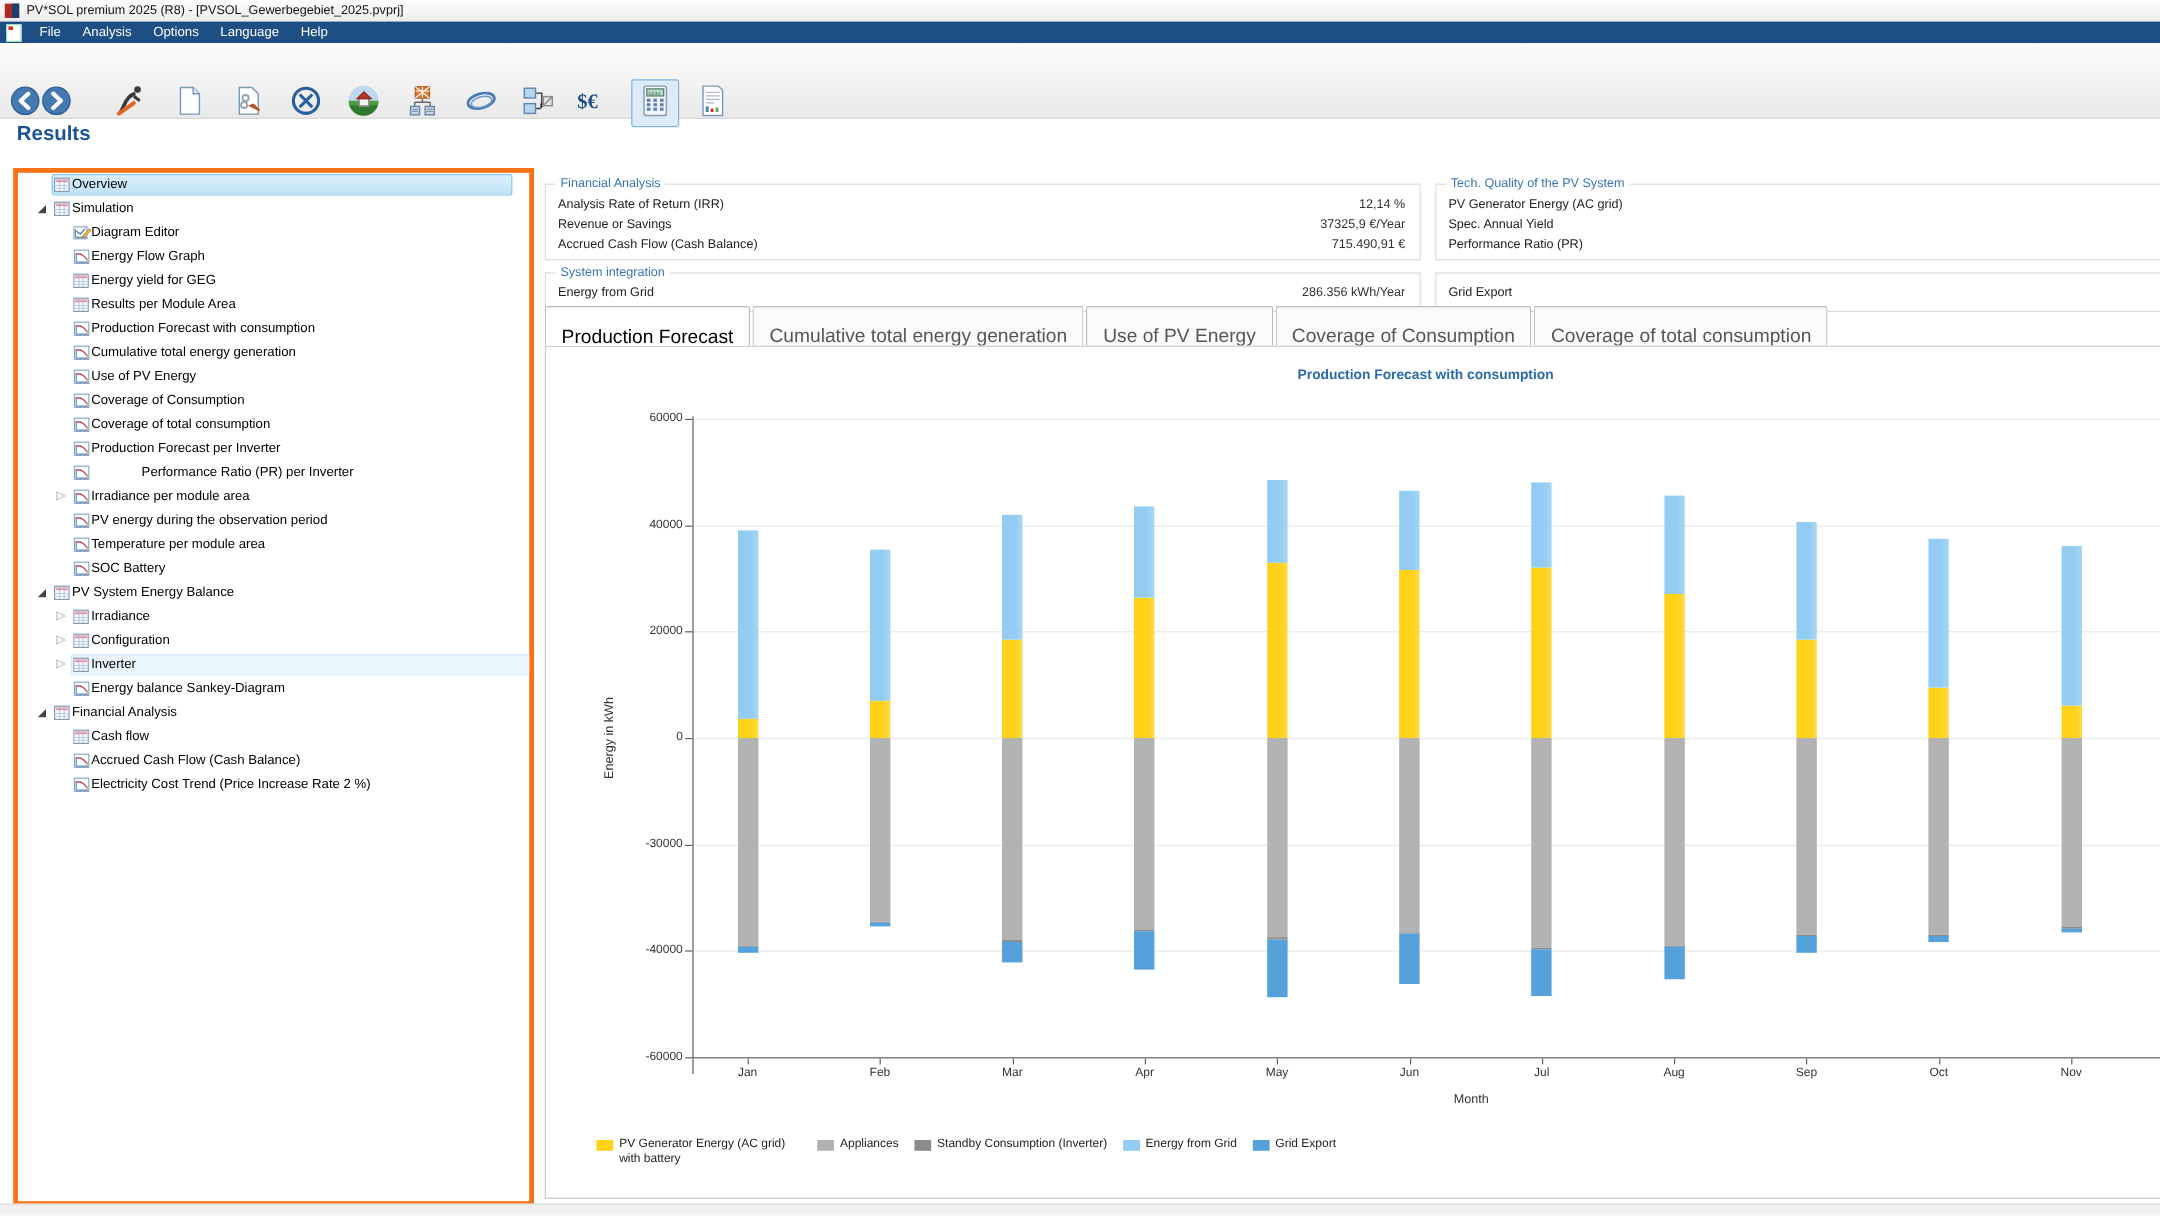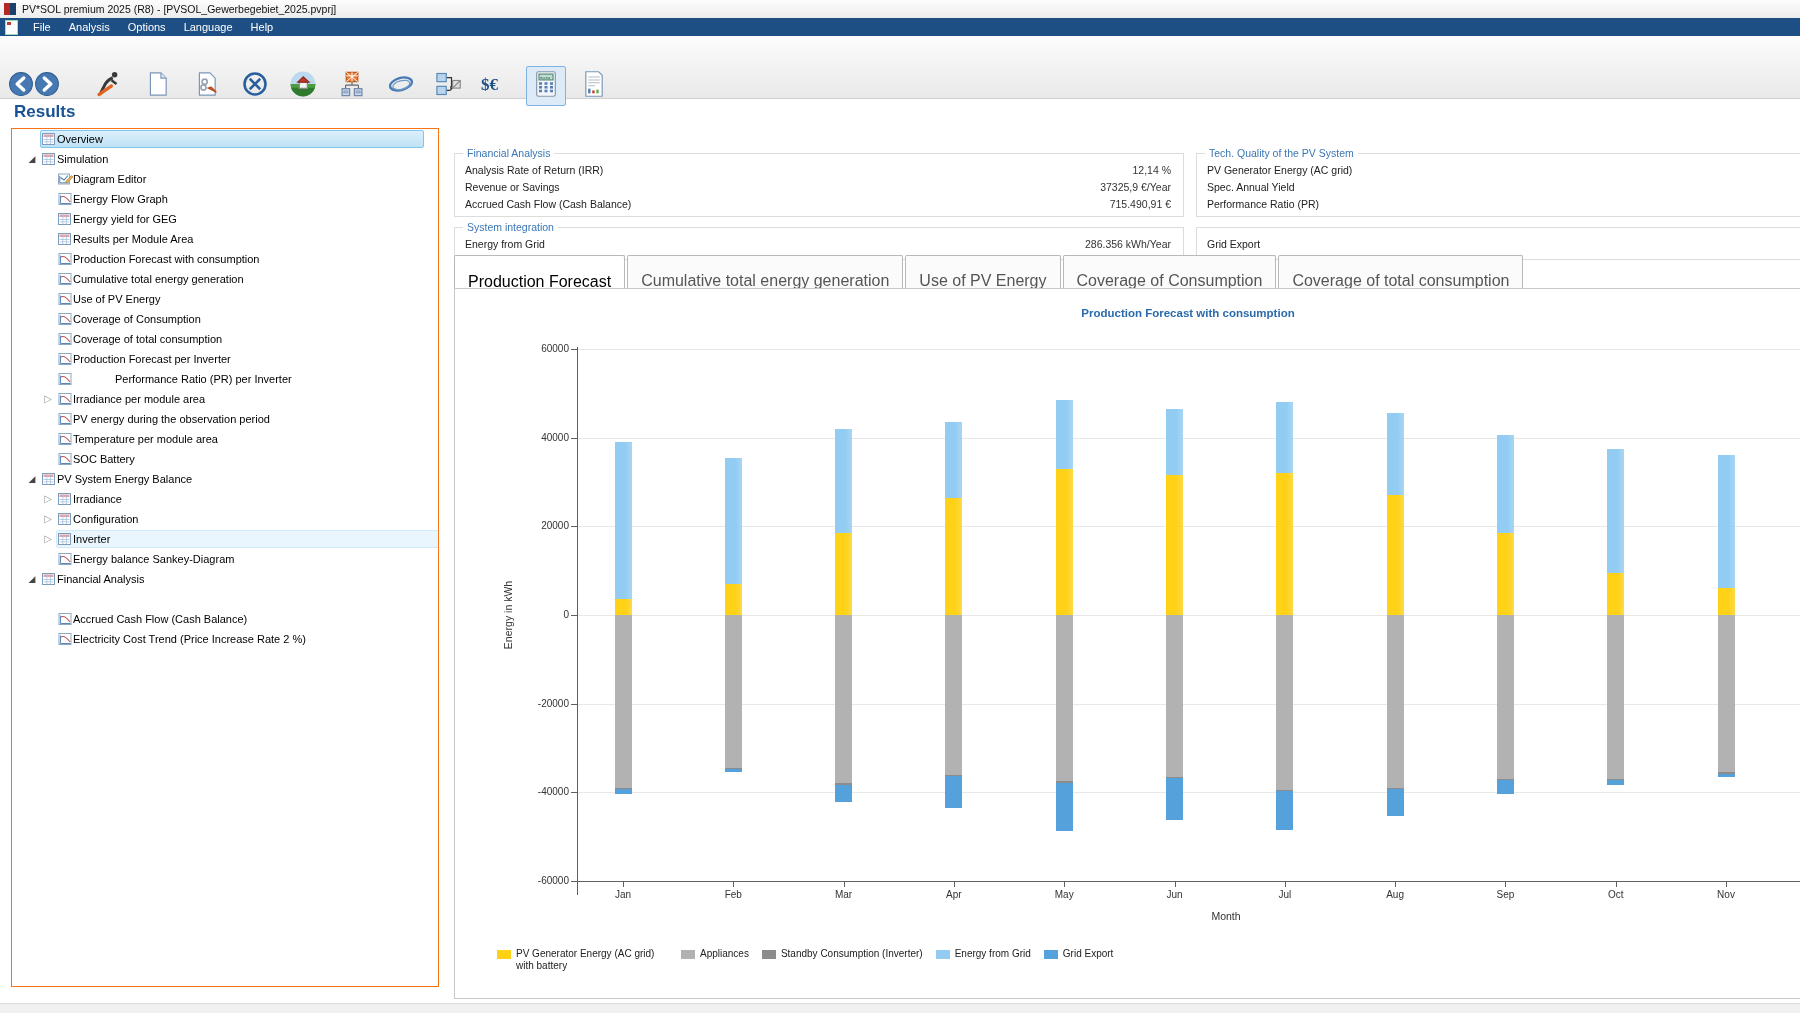--- a/index.html
+++ b/index.html
@@ -19,21 +19,21 @@
   #toolbar{left:0;top:36px;width:1800px;height:62px;background:linear-gradient(#fcfcfc,#e9e9e9);
            border-bottom:1px solid #cfcfcf;}
   .tbtn{position:absolute;top:50px;width:32px;height:32px;transform:translate(-50%,-50%);
         display:flex;align-items:center;justify-content:center;}
   .tbtn.sel{background:#dcebf7;border:1px solid #7eb4e2;border-radius:2px;width:38px;height:38px;}
 
   
   #page-title{left:14px;top:102px;font-size:17px;font-weight:bold;color:#1a5393;}
 
   
-  #tree-panel{left:11px;top:128px;width:426px;height:857px;border:1px solid #f97316;background:#fff;overflow:hidden;}
+  #tree-panel{left:11px;top:140px;width:426px;height:857px;border:4px solid #f97316;background:#fff;overflow:hidden;}
   .trow{position:absolute;height:18px;line-height:18px;font-size:11px;color:#000;white-space:nowrap;cursor:default;}
   .trow .hl{position:absolute;top:0;height:18px;border-radius:2px;}
   .trow.selected .hl{left:28px;width:384px;background:linear-gradient(#dcf0fb,#bfe2f6);border:1px solid #84c3ea;box-sizing:border-box;}
   .trow.hover .hl{left:44px;width:386px;background:#eaf6fd;border:1px solid #d2ebf8;box-sizing:border-box;}
   .texp{position:absolute;top:0;width:12px;text-align:center;font-size:9px;color:#444;}
   .texp.col{color:#9a9a9a;font-size:10px;}
   .tico{position:absolute;top:2px;width:14px;height:14px;}
   .tlab{position:absolute;top:0;}
 
   
@@ -407,20 +407,29 @@
     </div>
     <div class="trow" style="top: 441px; left: 0px; right: 0px;">
       <div class="hl"></div>
       <div class="texp" style="left: 14px;">◢</div>
       <div class="tico" style="left: 30px;"><svg width="14" height="14" viewBox="0 0 14 14">
           <rect x="0.5" y="1.5" width="12" height="11" fill="#fff" stroke="#7f9db9"></rect>
           <rect x="1.5" y="2.5" width="10" height="2.5" fill="#e8a0a8"></rect>
           <path d="M4.8 2.5 v9.5 M8.4 2.5 v9.5 M1.5 7.5 h10 M1.5 9.8 h10" stroke="#a8c0dc" stroke-width="0.8"></path>
         </svg></div>
       <div class="tlab" style="left: 45px;">Financial Analysis</div>
+    </div>
+    <div class="trow" style="top: 461px; left: 0px; right: 0px;">
+      <div class="hl"></div>
+      <div class="tico" style="left: 46px;"><svg width="14" height="14" viewBox="0 0 14 14">
+          <rect x="0.5" y="1.5" width="12" height="11" fill="#fff" stroke="#7f9db9"></rect>
+          <rect x="1.5" y="2.5" width="10" height="2.5" fill="#e8a0a8"></rect>
+          <path d="M4.8 2.5 v9.5 M8.4 2.5 v9.5 M1.5 7.5 h10 M1.5 9.8 h10" stroke="#a8c0dc" stroke-width="0.8"></path>
+        </svg></div>
+      <div class="tlab" style="left: 61px;">Cash flow</div>
     </div>
     <div class="trow" style="top: 481px; left: 0px; right: 0px;">
       <div class="hl"></div>
       <div class="tico" style="left: 46px;"><svg width="14" height="14" viewBox="0 0 14 14">
           <rect x="1" y="1.5" width="12" height="11" fill="#fff" stroke="#90a8c4"></rect>
           <path d="M2.5 11.5 v-8 M2.5 11.5 h10" stroke="#5b87b5" stroke-width="1"></path>
           <path d="M3 5 C 5.5 3.5 8 4.5 12 10" fill="none" stroke="#c0504d" stroke-width="1.1"></path>
         </svg></div>
       <div class="tlab" style="left: 61px;">Accrued Cash Flow (Cash Balance)</div>
     </div>
@@ -477,21 +486,21 @@
     <div class="xaxis"></div>
     <div class="ytick" style="top: 0px;"></div>
     <div class="ylabel" style="top: -6px;">60000</div>
     <div class="ytick" style="top: 88.6667px;"></div>
     <div class="ylabel" style="top: 82.6667px;">40000</div>
     <div class="ytick" style="top: 177.333px;"></div>
     <div class="ylabel" style="top: 171.333px;">20000</div>
     <div class="ytick" style="top: 266px;"></div>
     <div class="ylabel" style="top: 260px;">0</div>
     <div class="ytick" style="top: 354.667px;"></div>
-    <div class="ylabel" style="top: 348.667px;">-20000</div>
+    <div class="ylabel" style="top: 348.667px;">-30000</div>
     <div class="ytick" style="top: 443.333px;"></div>
     <div class="ylabel" style="top: 437.333px;">-40000</div>
     <div class="ytick" style="top: 532px;"></div>
     <div class="ylabel" style="top: 526px;">-60000</div>
     <div class="bar-seg" style="left: 37.5px; width: 17px; top: 250.483px; height: 15.5167px; background: linear-gradient(90deg, rgb(255, 209, 23) 60%, rgba(255, 209, 23, 0.8));"></div>
     <div class="bar-seg" style="left: 37.5px; width: 17px; top: 93.1px; height: 157.383px; background: linear-gradient(90deg, rgb(146, 204, 242) 60%, rgba(146, 204, 242, 0.8));"></div>
     <div class="bar-seg" style="left: 37.5px; width: 17px; top: 266px; height: 172.9px; background: rgb(178, 178, 178);"></div>
     <div class="bar-seg" style="left: 37.5px; width: 17px; top: 438.9px; height: 1.33px; background: rgb(140, 140, 140);"></div>
     <div class="bar-seg" style="left: 37.5px; width: 17px; top: 440.23px; height: 4.43333px; background: rgb(85, 161, 220);"></div>
     <div class="xtick" style="left: 46px;"></div>

